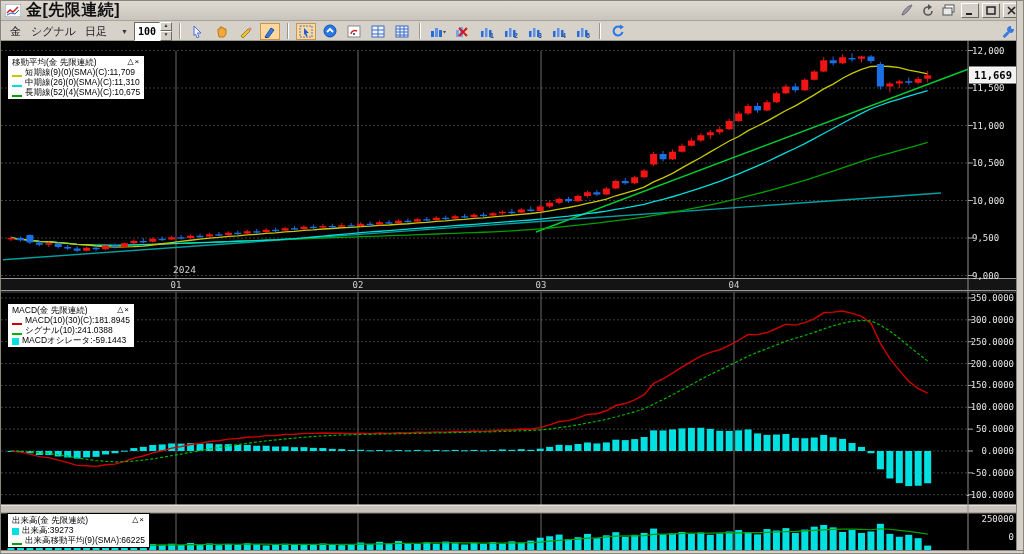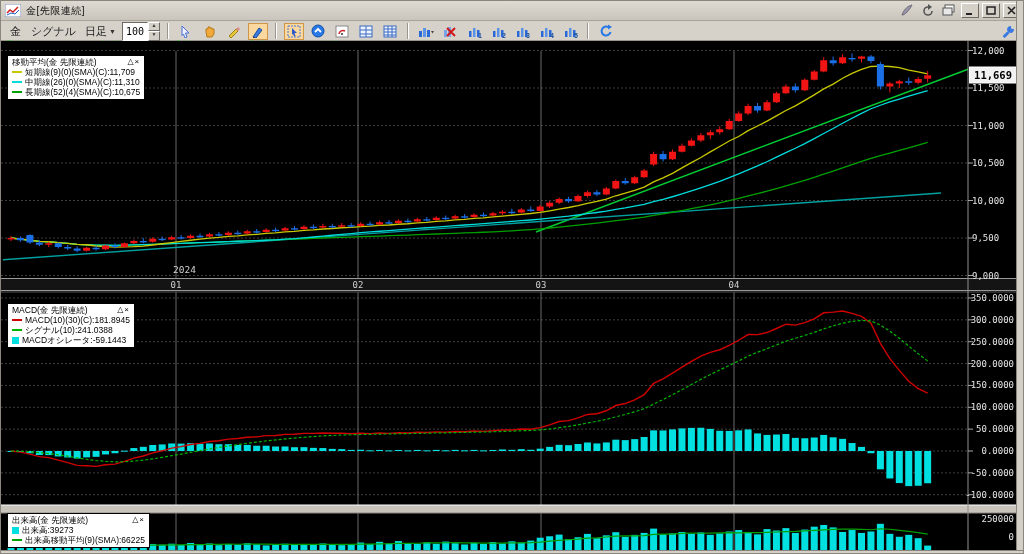--- a/index.html
+++ b/index.html
@@ -2,52 +2,52 @@
 <html><head>
 <meta charset="utf-8">
 <style>
   html,body{margin:0;padding:0;background:#808080;}
   *{box-sizing:border-box;}
   .window{position:relative;width:1024px;height:554px;background:#d4d0c8;font-family:"Liberation Sans",sans-serif;overflow:hidden;border:1px solid #8a867e;}
   
   .titlebar{position:absolute;top:0;left:0;width:1024px;height:20px;
     background:linear-gradient(#dedad2,#c9c5bd);display:flex;align-items:center;padding:0 4px;border-bottom:1px solid #a8a49c;}
   .app-icon{width:16px;height:13px;margin-right:5px;display:inline-flex;}
-  .tb-title{font-size:10px;color:#111;font-weight:normal;letter-spacing:.5px;}
+  .tb-title{font-size:16px;color:#111;font-weight:bold;letter-spacing:.5px;}
   .tb-right{margin-left:auto;display:flex;align-items:center;gap:3px;}
   .tb-ico{width:18px;height:15px;display:inline-flex;align-items:center;justify-content:center;}
   .winbtn{width:18px;height:15px;background:#d4d0c8;border:1px solid;border-color:#fff #6e6a62 #6e6a62 #fff;
     display:inline-flex;align-items:center;justify-content:center;padding:0;}
   
   .toolbar{position:absolute;top:21px;left:0;width:1024px;height:19px;background:#d6d2ca;
     display:flex;align-items:center;gap:4px;padding:0 6px;border-bottom:1px solid #9a968e;font-size:11px;color:#222;}
   .tlabel{padding:0 3px;white-space:nowrap;}
-  .drop{display:flex;align-items:center;gap:2px;padding:0 2px;}
+  .drop{display:flex;align-items:center;gap:14px;padding:0 2px;}
   .drop .arr{font-size:7px;color:#333;}
-  .spin{display:flex;align-items:stretch;height:19px;}
+  .spin{display:flex;align-items:stretch;height:19px;font-weight:bold;}
   .spin .val{width:26px;background:#fff;border:1px solid;border-color:#6e6a62 #fff #fff #6e6a62;font-size:10px;
     font-family:"DejaVu Sans Mono",monospace;display:flex;align-items:center;padding-left:3px;color:#000;}
   .spin .arrows{display:flex;flex-direction:column;width:12px;}
   .spin .arrows div{flex:1;background:#d4d0c8;border:1px solid;border-color:#fff #6e6a62 #6e6a62 #fff;
     font-size:5px;line-height:5px;text-align:center;color:#333;}
   .tsep{width:2px;height:16px;border-left:1px solid #9a968e;border-right:1px solid #fff;margin:0 3px;}
   .tbtn{width:20px;height:17px;display:inline-flex;align-items:center;justify-content:center;border:1px solid transparent;position:relative;}
   .tbtn.sel{background:#fbd8a0;border:1px solid #cf9648;}
   .tbtn .num{position:absolute;right:1px;bottom:0;font-size:7px;color:#1a4f9e;font-weight:bold;line-height:7px;}
   .wrench{margin-left:auto;}
   
   .content{position:absolute;top:40px;left:0;width:1017px;height:509px;background:#000;}
   .infobar{position:absolute;top:0;left:0;width:967px;height:10px;display:flex;gap:14px;align-items:center;
     padding-left:4px;font-family:"DejaVu Sans Mono",monospace;font-size:9.5px;color:#00dc00;border-bottom:1px solid #dedede;white-space:nowrap;}
   #chart-svg{position:absolute;top:0;left:0;}
   .legend{position:absolute;left:6px;background:#fff;border:1px solid #000;padding:1px 4px 2px 4px;
     font-size:8.5px;line-height:10px;color:#000;z-index:5;min-width:128px;}
   .legend .ltitle{display:flex;justify-content:space-between;gap:8px;}
   .legend .lctl{letter-spacing:1px;font-size:8px;color:#000;}
-  .lrow{display:flex;align-items:center;white-space:nowrap;}
+  .lrow{display:flex;align-items:flex-end;white-space:nowrap;}
   .sw{display:inline-block;width:10px;height:2px;margin-right:3px;flex:none;}
   .sw.sq{height:7px;width:7px;}
   .rborder{position:absolute;top:0;right:0;width:7px;height:554px;background:#d4d0c8;border-left:1px solid #8a867e;}
   .bborder{position:absolute;left:0;top:549px;width:1024px;height:5px;background:#d4d0c8;border-top:1px solid #8a867e;}
 </style>
 </head>
 <body>
 
 <div class="window">
 

